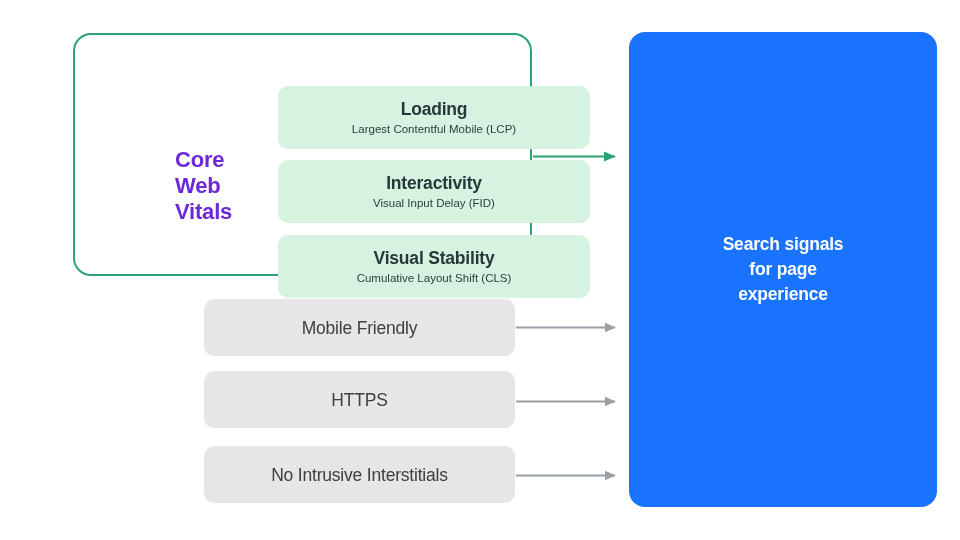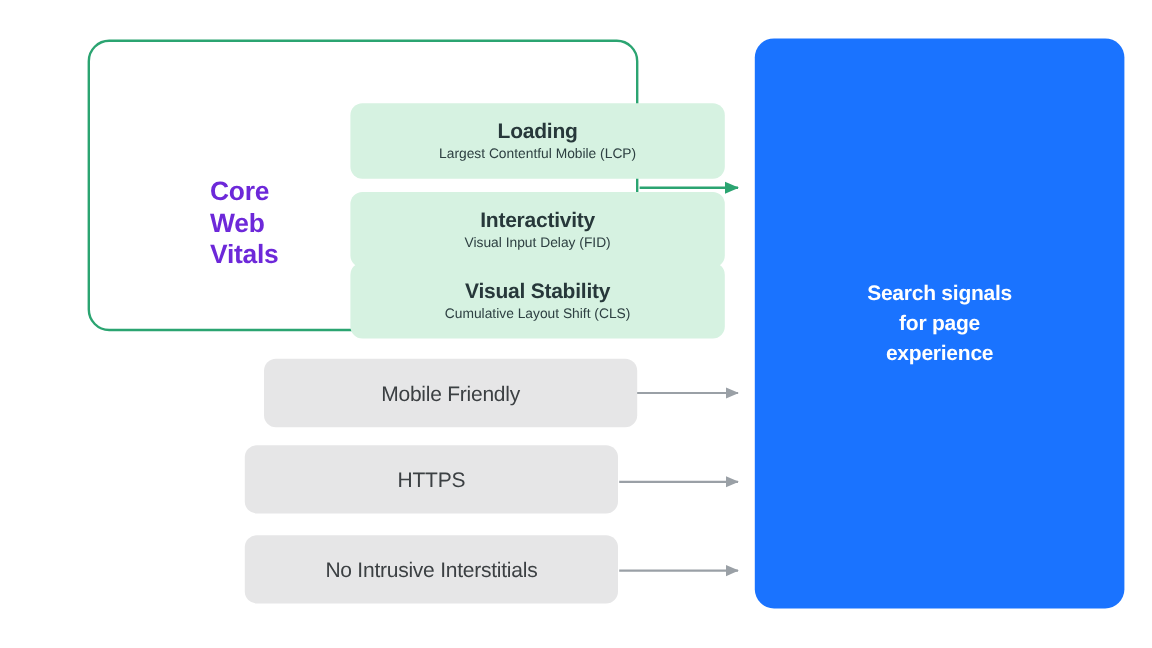--- a/index.html
+++ b/index.html
@@ -52,25 +52,24 @@
     left: 203px;
     width: 312px;
     height: 63px;
     background: #D6F2E1;
     border-radius: 10px;
     box-sizing: border-box;
     display: flex;
     flex-direction: column;
     align-items: center;
     justify-content: center;
-    margin-left: 14px;
   }
   .metric-card.m0 { top: 51px; }
   .metric-card.m1 { top: 125px; }
-  .metric-card.m2 { top: 184px; }
+  .metric-card.m2 { top: 200px; }
   .metric-title {
     color: #27383A;
     font-size: 17.5px;
     font-weight: bold;
     line-height: 21px;
     letter-spacing: -0.2px;
   }
   .metric-sub {
     color: #2E4042;
     font-size: 11.5px;
@@ -84,21 +83,21 @@
     position: absolute;
     left: 204px;
     width: 311px;
     height: 57px;
     background: #E6E6E7;
     border-radius: 10px;
     display: flex;
     align-items: center;
     justify-content: center;
   }
-  .signal-card.s0 { top: 299px; margin-left: 16px; }
+  .signal-card.s0 { top: 299px; }
   .signal-card.s1 { top: 371px; }
   .signal-card.s2 { top: 446px; }
   .signal-label {
     color: #3C4043;
     font-size: 17.5px;
     font-weight: normal;
     line-height: 22px;
     letter-spacing: -0.2px;
   }
 

